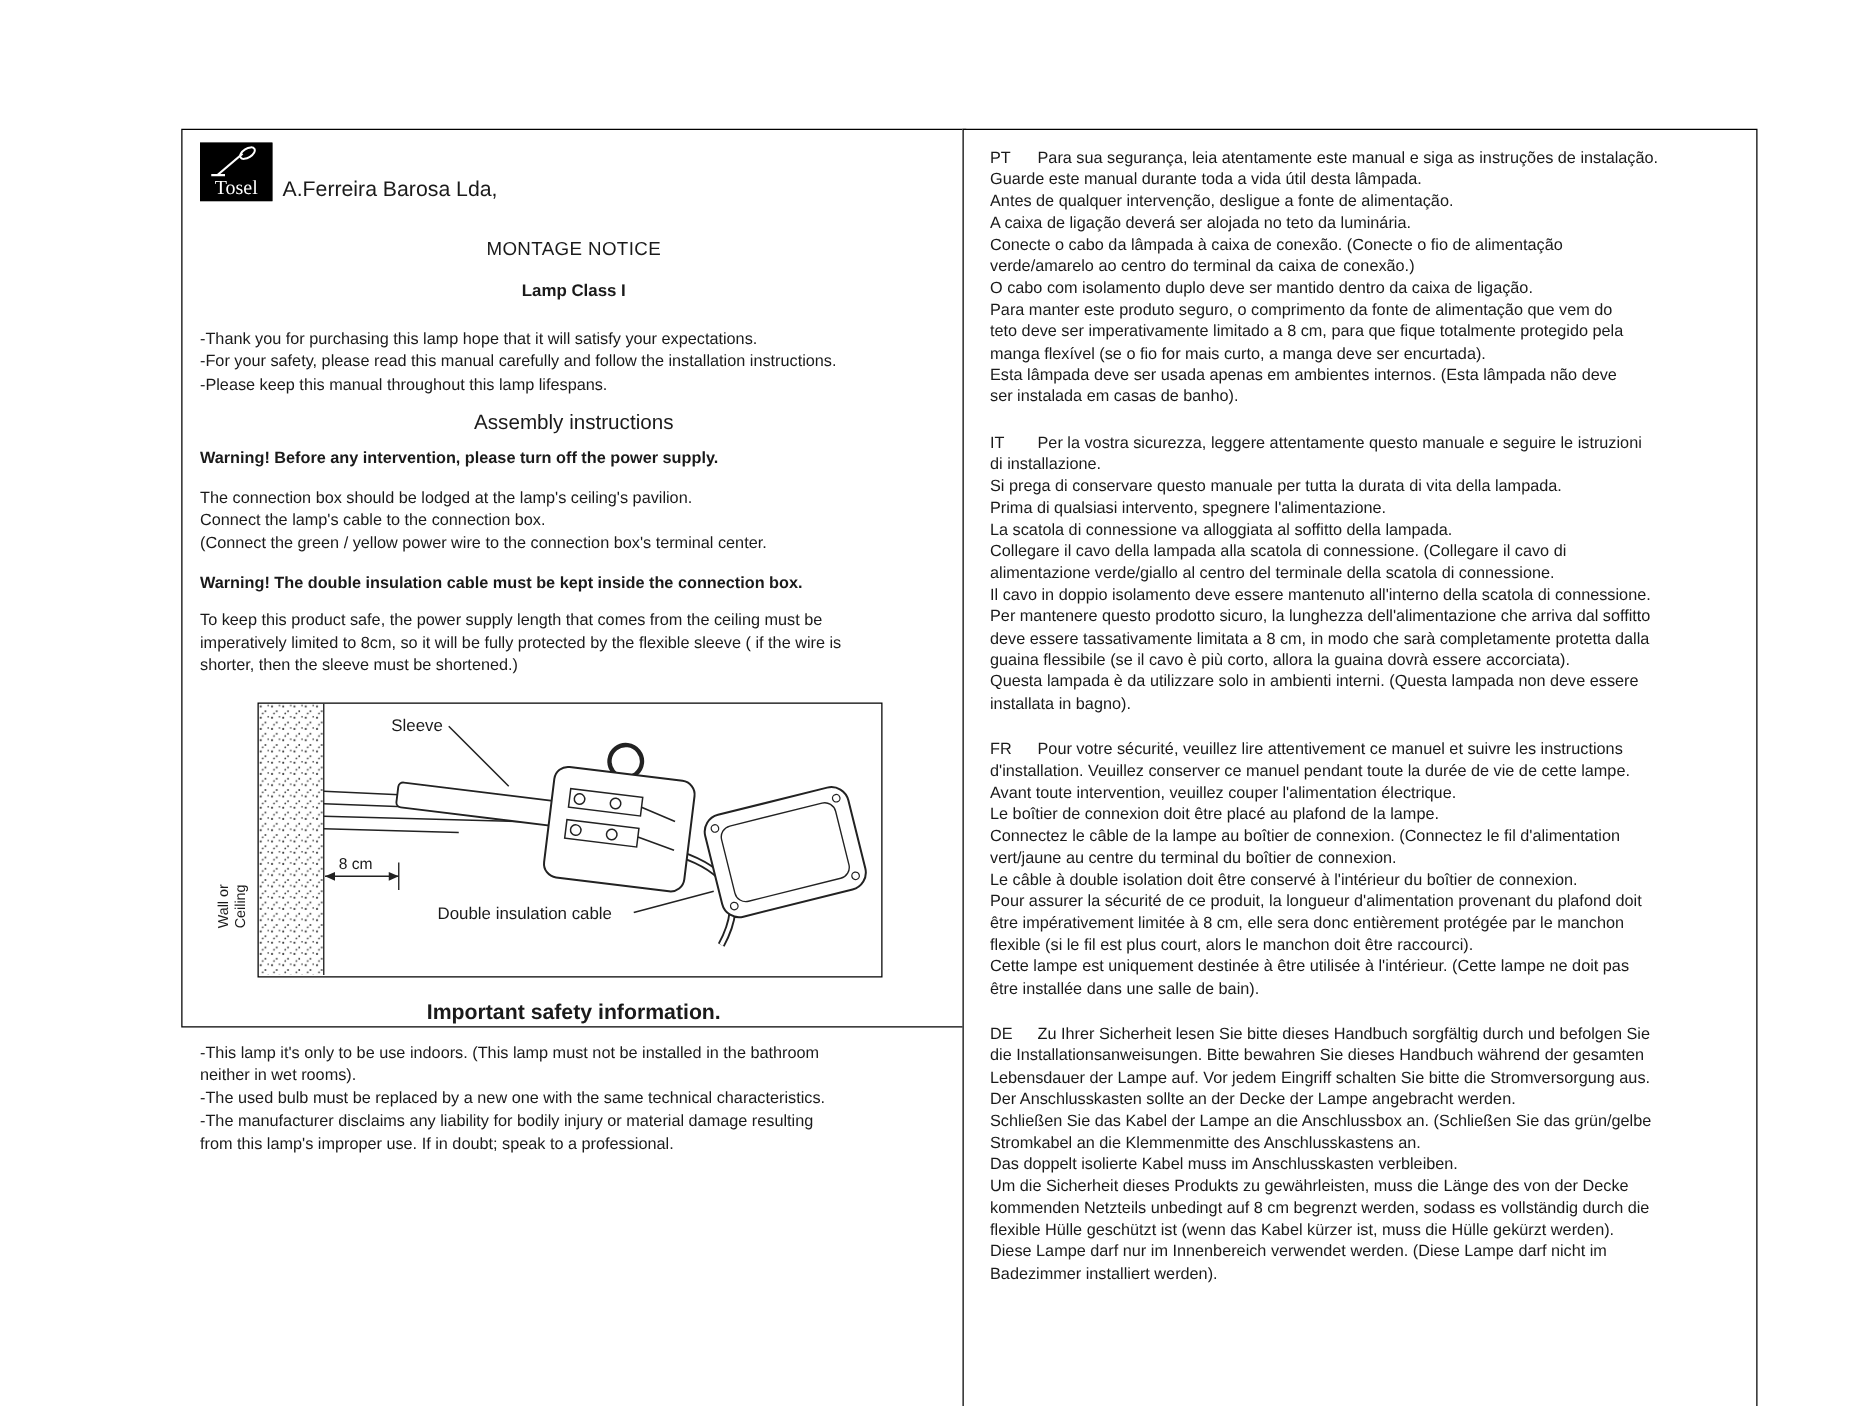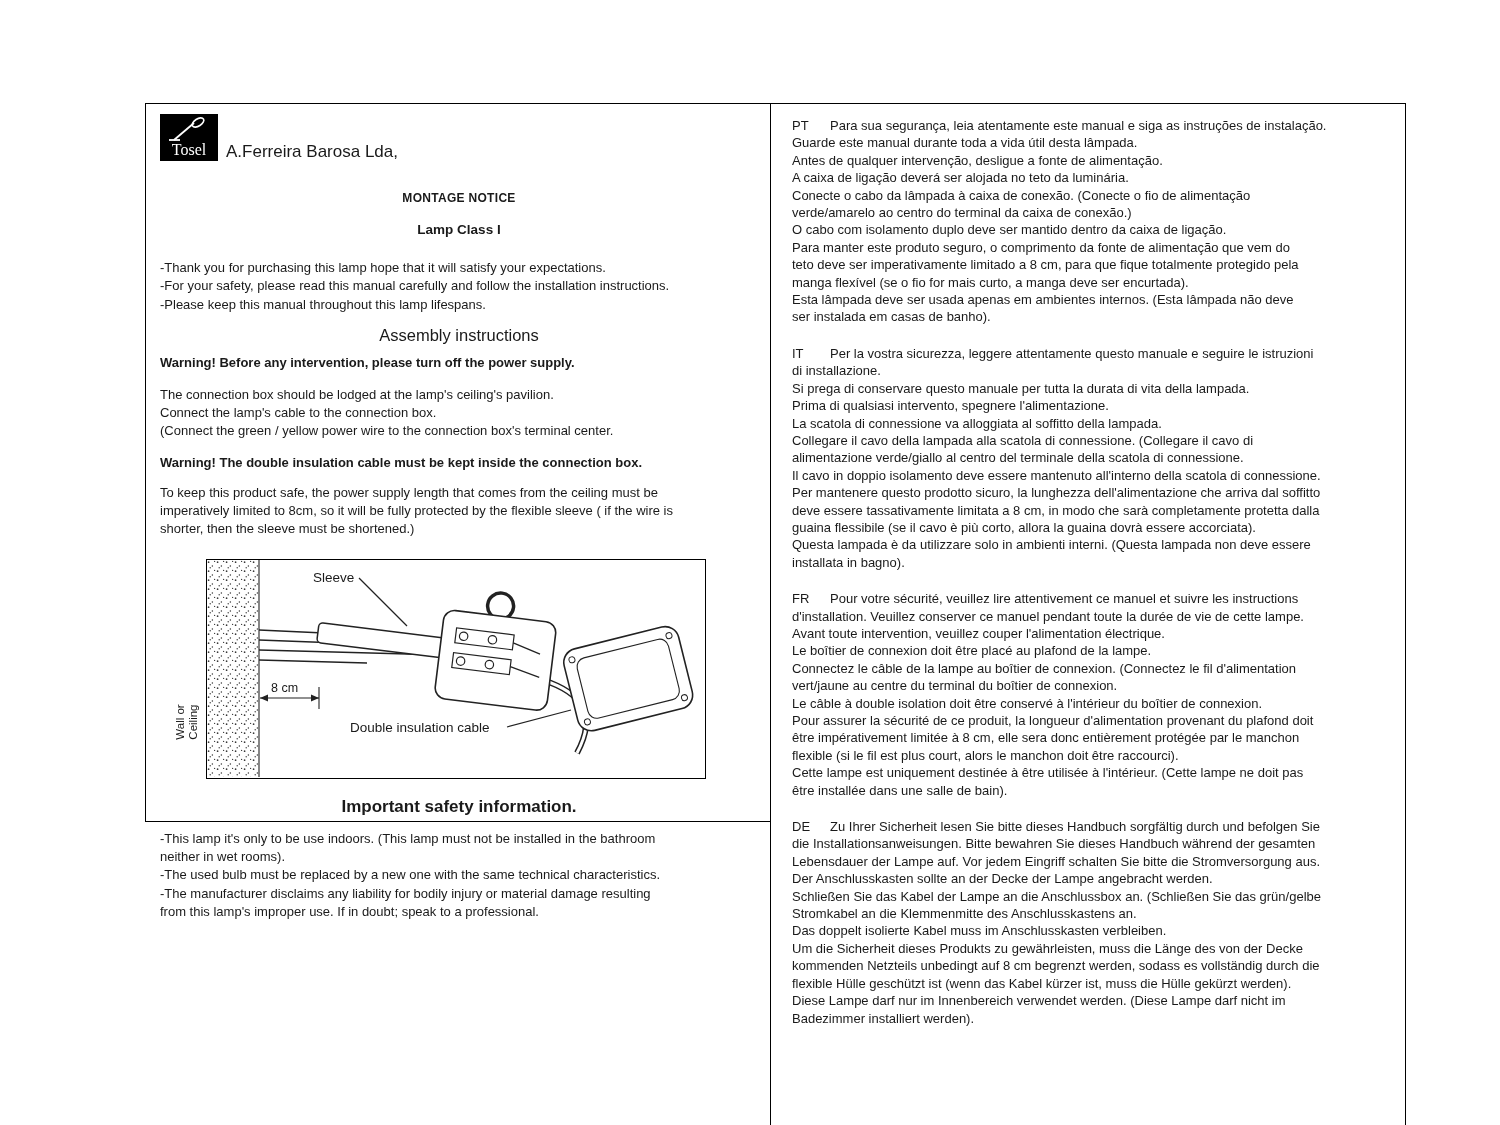--- a/index.html
+++ b/index.html
@@ -11,21 +11,21 @@
   .panel { position: absolute; border: 1px solid #000; background: #fff; }
   .left-panel  { left: 97px;  top: 103px; width: 628px; height: 719px; padding: 10px 14px; margin-left: 48px; }
   .right-panel { left: 770px; top: 103px; width: 636px; height: 1114px; padding: 13px 12px 12px 21px; }
   .pre { white-space: pre-wrap; }
 
   .logo-row { display: flex; align-items: flex-end; gap: 8px; }
   .logo { width: 58px; height: 47px; background: #000; display: block; }
   .company-line { font-size: 17px; line-height: 18px; }
   .company-block { margin-top: 2px; }
 
-  h1.title { text-align: center; font-size: 12px; font-weight: 700; margin-top: 30px; letter-spacing: .3px; }
+  h1.title { text-align: center; font-size: 15px; font-weight: 400; margin-top: 30px; letter-spacing: .3px; }
   h2.subtitle { text-align: center; font-size: 13.5px; font-weight: 700; margin-top: 17px; }
   p.body { font-size: 13px; line-height: 18.3px; }
   .intro { margin-top: 22px; }
   h3.assembly { text-align: center; font-size: 16.5px; font-weight: 400; margin-top: 12px; }
   .warning { font-size: 13px; font-weight: 700; line-height: 18px; }
   .warning1 { margin-top: 9px; }
   .assembly-body { margin-top: 14px; }
   .warning2 { margin-top: 13px; }
   .keepsafe { margin-top: 12px; }
 

